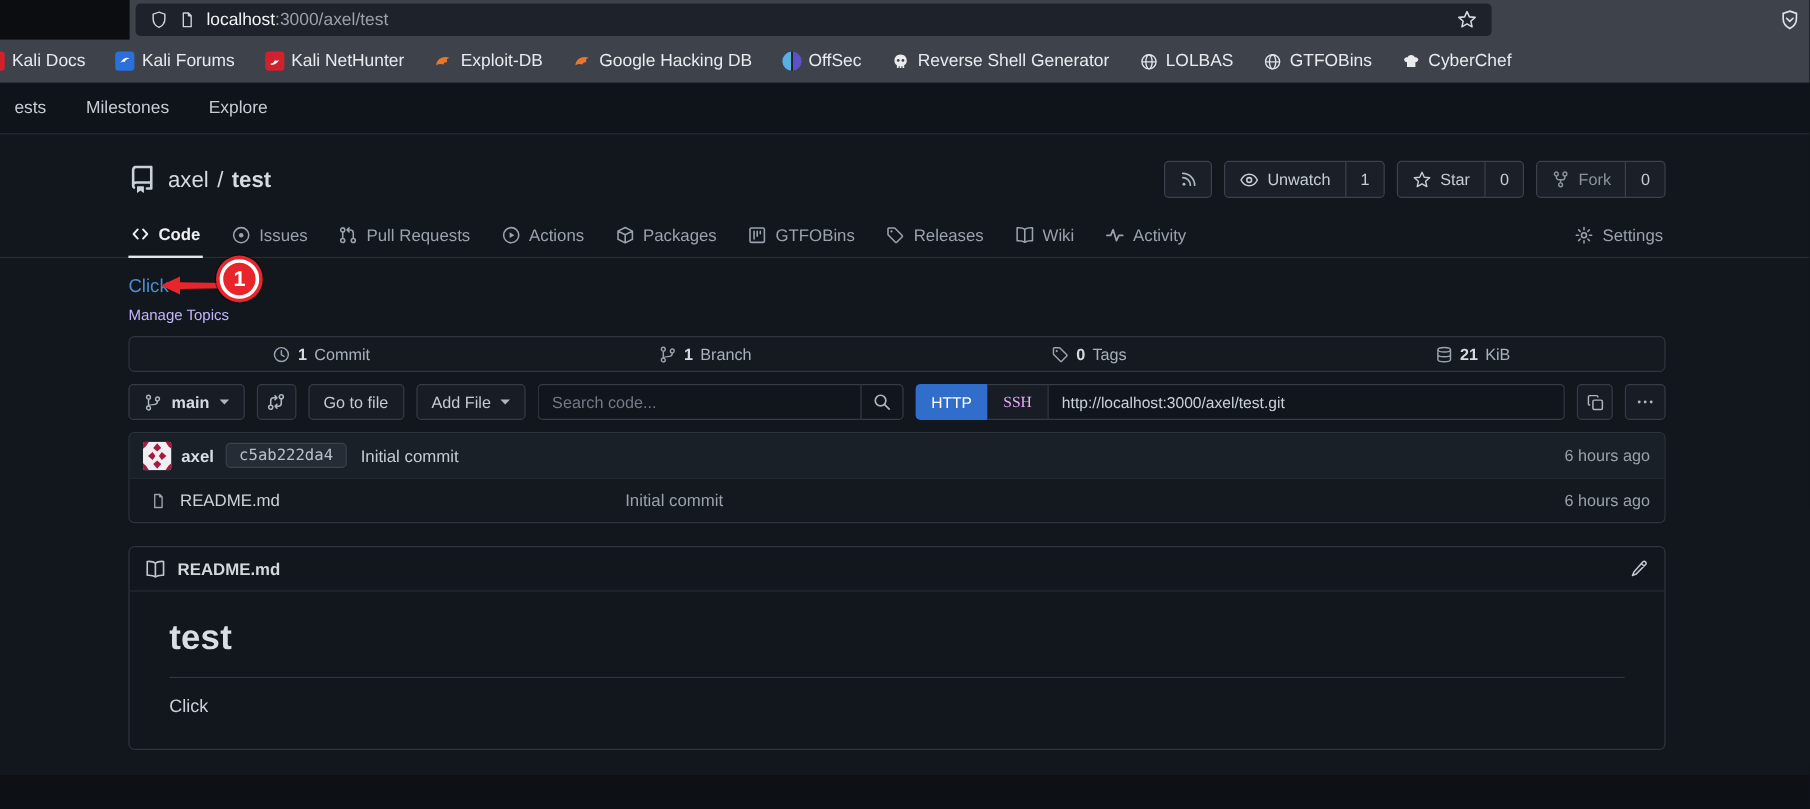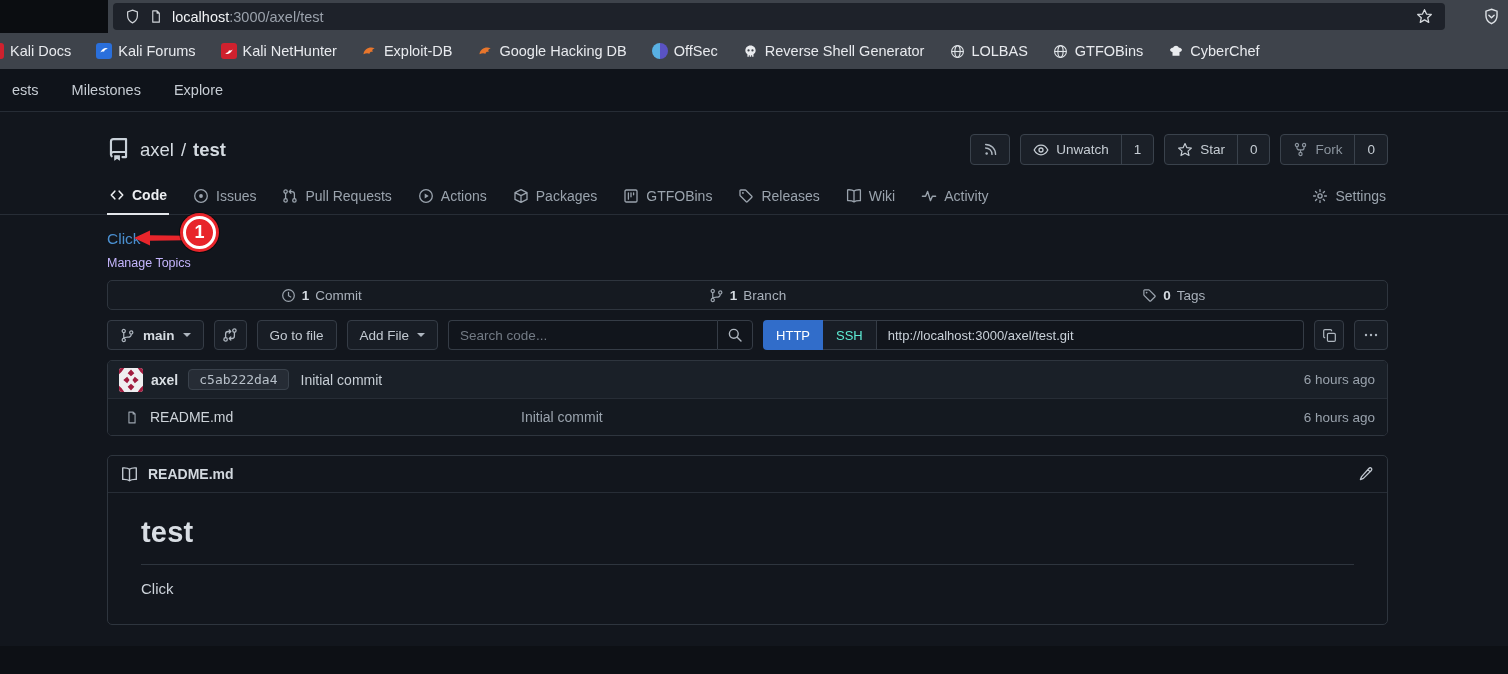--- a/index.html
+++ b/index.html
@@ -12,21 +12,21 @@
     position:relative;
   }
   svg { display:block; }
   .ic { display:inline-flex; align-items:center; justify-content:center; flex:none; }
 
   
   .chrome { background:#3e434b; }
   .url-row { height:33px; display:flex; align-items:center; position:relative; }
   .url-left-dark { width:108px; height:33px; background:#0b0d11; flex:none; }
   .urlbar {
-    margin-left:5px; width:1332px; height:27px; background:#1e222a;
+    margin-left:5px; width:1130px; height:27px; background:#1e222a;
     border-radius:4px; display:flex; align-items:center; gap:9px; padding:0 12px;
     color:#f1f3f5; font-size:14.5px;
   }
   .urlbar .path { color:#9aa1ab; }
   .urlbar .sp { flex:1; }
   .chrome-right { flex:1; display:flex; justify-content:flex-end; padding-right:8px; }
   .bookmarks-row { height:36px; display:flex; align-items:center; gap:25px; padding-left:0; overflow:hidden; }
   .bm { display:flex; align-items:center; gap:6px; color:#e8eaee; font-size:14.5px; white-space:nowrap; }
   .bm:first-child { margin-left:-12px; }
   .fv { width:16px; height:16px; border-radius:3px; display:flex; align-items:center; justify-content:center; flex:none; }
@@ -100,21 +100,21 @@
   .searchbox input::placeholder { color:#737b85; }
   .search-btn {
     width:36px; background:#11151c; border:1px solid #353c46; border-radius:0 4px 4px 0;
     display:flex; align-items:center; justify-content:center; color:#aeb6bf;
   }
   .clone-group { flex:1; display:flex; height:30px; }
   .proto {
     padding:0 13px; font-size:13px; display:flex; align-items:center; flex:none;
   }
   .proto.http { background:#316dca; color:#fff; border-radius:4px 0 0 4px; }
-  .proto.ssh { background:#181d25; border:1px solid #353c46; border-left:none; color:#5eead4; }
+  .proto.ssh { background:#181d25; border:1px solid #353c46; border-left:none; color:#f0abfc;font-family:Liberation Serif, serif; }
   .clone-input {
     flex:1; background:#11151c; border:1px solid #353c46; border-left:none;
     border-radius:0 4px 4px 0; color:#c9d1d9; font-size:13px; padding:0 11px; outline:none;
     font-family:"Liberation Sans", sans-serif;
   }
   .sq-btn {
     height:30px; background:#181d25; border:1px solid #353c46; border-radius:4px;
     display:flex; align-items:center; justify-content:center; color:#aeb6bf;
   }
   .copy-btn { width:30px; }
@@ -474,20 +474,30 @@
   <div class="stat">
     <span class="ic">
         <svg width="15" height="15" viewBox="0 0 16 16">
           <path d="M2 7.3 V2.75 A.75.75 0 0 1 2.75 2 H7.3 c.2 0 .39.08.53.22 l6 6 a.75.75 0 0 1 0 1.06 l-4.55 4.55 a.75.75 0 0 1-1.06 0 l-6-6 A.75.75 0 0 1 2 7.3 Z" fill="none" stroke="currentColor" stroke-width="1.3"></path>
           <circle cx="4.9" cy="4.9" r="0.95" fill="currentColor"></circle>
         </svg>
       </span>
     <b>0</b>
     <span>Tags</span>
   </div>
+  <div class="stat">
+    <span class="ic">
+        <svg width="15" height="15" viewBox="0 0 16 16">
+          <ellipse cx="8" cy="3.6" rx="5.6" ry="2" fill="none" stroke="currentColor" stroke-width="1.3"></ellipse>
+          <path d="M2.4 3.6 V12.4 c0 1.1 2.5 2 5.6 2 s5.6-.9 5.6-2 V3.6 M2.4 8 c0 1.1 2.5 2 5.6 2 s5.6-.9 5.6-2" fill="none" stroke="currentColor" stroke-width="1.3"></path>
+        </svg>
+      </span>
+    <b>21</b>
+    <span>KiB</span>
+  </div>
 </div>
 
 <div class="content toolbar">
   <div class="btn">
     <span class="ic">
         <svg width="15" height="15" viewBox="0 0 16 16">
           <circle cx="4" cy="3.2" r="1.7" fill="none" stroke="#aeb6bf" stroke-width="1.3"></circle>
           <circle cx="4" cy="12.8" r="1.7" fill="none" stroke="#aeb6bf" stroke-width="1.3"></circle>
           <circle cx="12" cy="4.8" r="1.7" fill="none" stroke="#aeb6bf" stroke-width="1.3"></circle>
           <path d="M4 5 V11 M12 6.6 c0 2.2-2 3.2-4 3.2 -1.8 0-4 .6-4 1.4" fill="none" stroke="#aeb6bf" stroke-width="1.3"></path>

